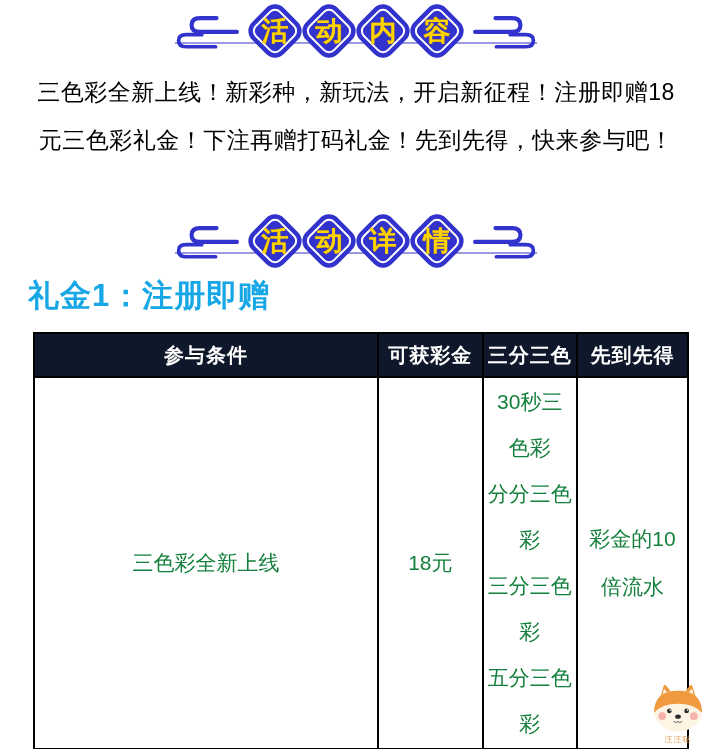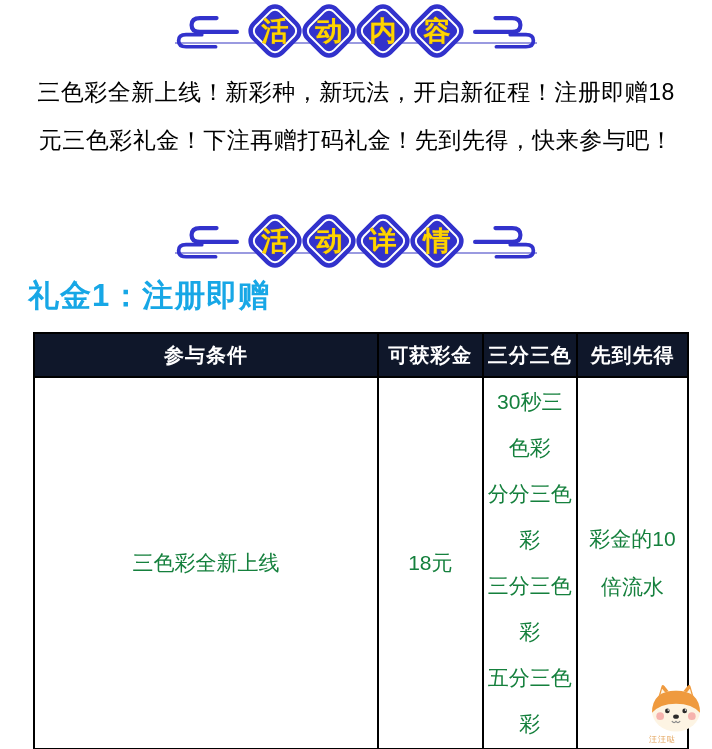--- a/index.html
+++ b/index.html
@@ -119,20 +119,21 @@
     white-space: pre-line;
     line-height: 48px;
   }
 
   
   .mascot {
     position: absolute;
     right: 5px;
     bottom: 4px;
     width: 58px;
+    text-align: center;
     z-index: 5;
   }
   .mascot-label {
     display: block;
     margin-top: -2px;
     color: #e2a055;
     font-size: 8px;
     letter-spacing: 1px;
     filter: blur(0.4px);
   }

